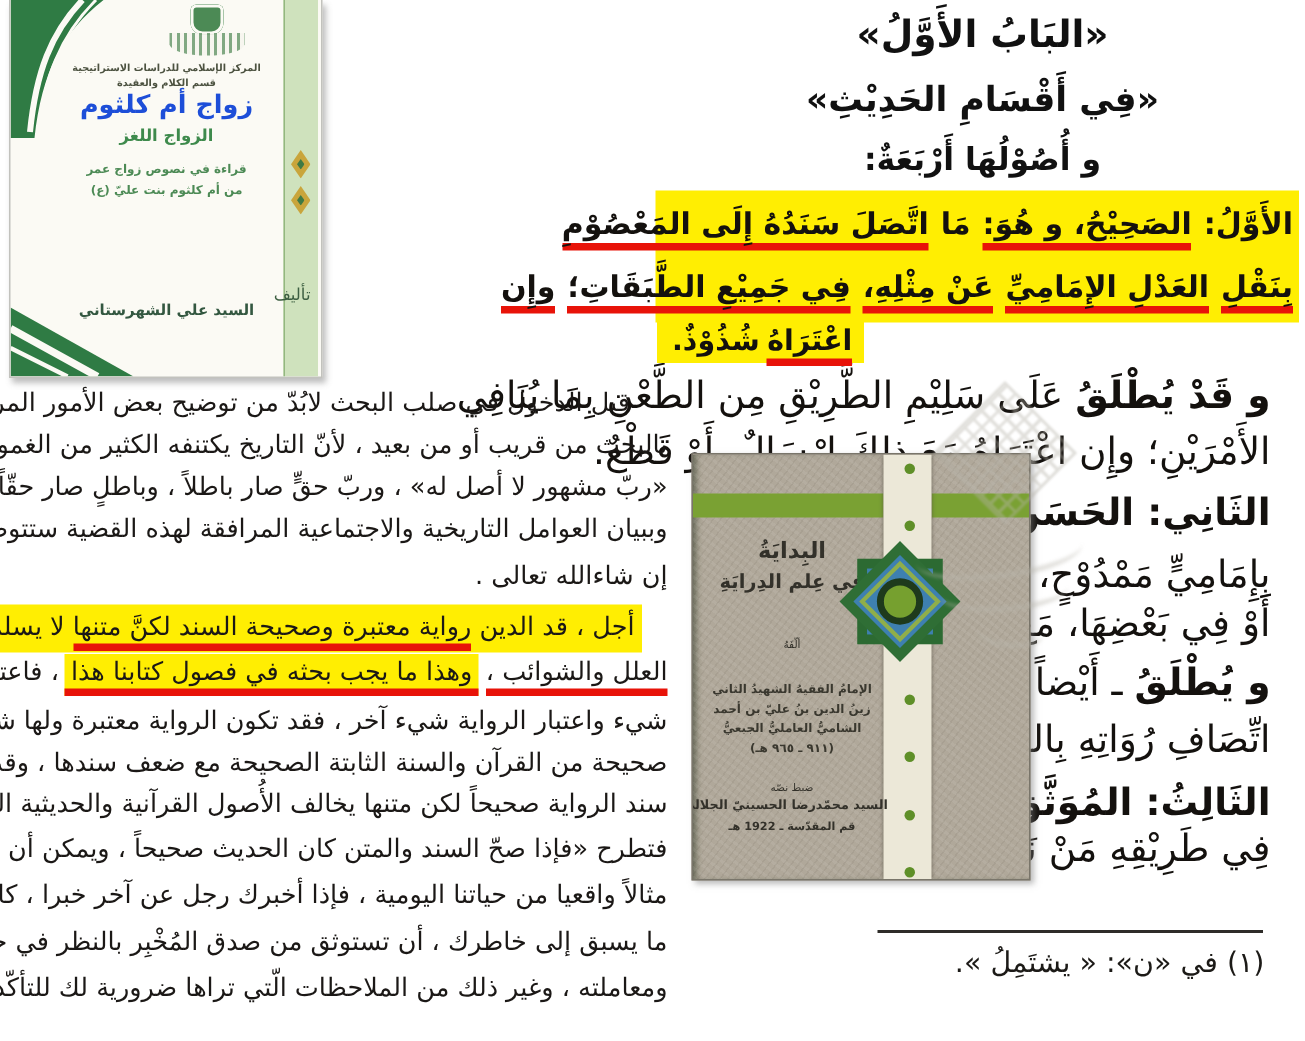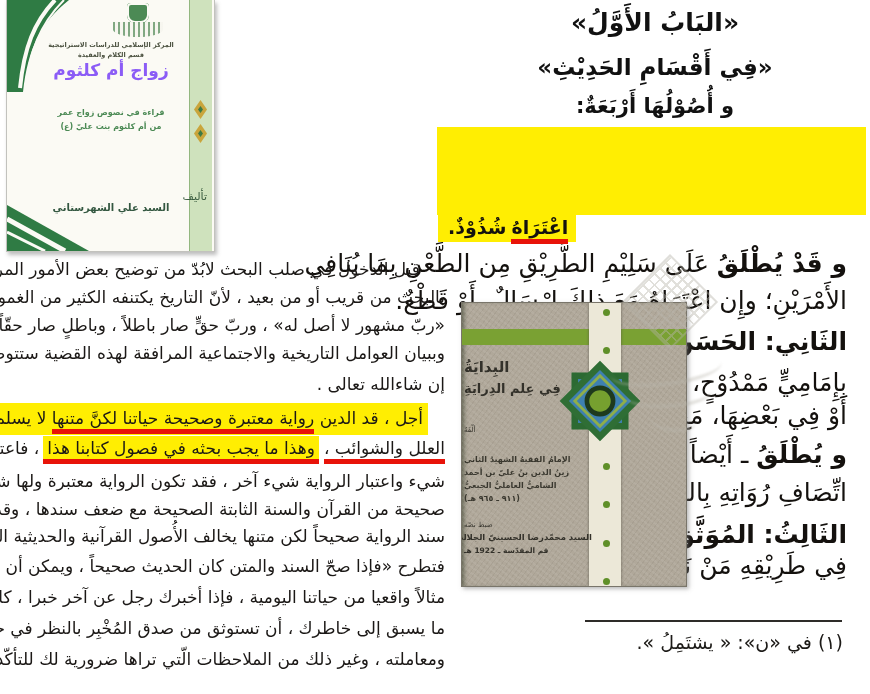--- a/index.html
+++ b/index.html
@@ -34,21 +34,21 @@
   .footnote{position:absolute;right:27px;top:631px;direction:rtl;font-size:19px;
       color:#1c1a17;white-space:nowrap;}
 
   
   .cover1{position:absolute;left:6px;top:0;width:207px;height:251px;
       background:#fbfaf4;border:1px solid #c2c2bd;border-top:none;
       box-shadow:2px 3px 4px rgba(110,110,110,.45);z-index:20;overflow:hidden;}
   .c1t{position:absolute;left:8px;width:192px;text-align:center;direction:rtl;
       white-space:nowrap;}
   .c1-inst{font-size:6.5px;color:#4c5240;font-weight:bold;letter-spacing:.2px;}
-  .c1-title{font-size:17px;font-weight:bold;color:#8b5cf6;}
+  .c1-title{font-size:17px;font-weight:bold;color:#1d4ed8;}
   .c1-sub{font-size:11px;font-weight:bold;color:#3e8a4c;}
   .c1-tag{font-size:8px;font-weight:bold;color:#4c8a55;}
   .c1-byline{font-size:11px;color:#3c5e41;text-align:right;}
   .c1-author{font-size:10px;font-weight:bold;color:#335740;}
   .c1-strip{position:absolute;right:2px;top:0;width:22px;height:100%;
       background:#cfe2bd;border-left:1px solid #93b77f;}
   .c1-orn{position:absolute;width:13px;height:19px;left:4px;
       background:#c9a53c;clip-path:polygon(50% 0,100% 50%,50% 100%,0 50%);}
   .c1-orn::after{content:"";position:absolute;left:4px;top:6px;width:5px;height:7px;
       background:#3e7a45;clip-path:polygon(50% 0,100% 50%,50% 100%,0 50%);}
@@ -71,21 +71,21 @@
       background:
        repeating-linear-gradient(37deg,rgba(255,255,255,.06) 0 2px,rgba(0,0,0,0) 2px 5px),
        repeating-linear-gradient(-53deg,rgba(60,50,40,.07) 0 1px,rgba(0,0,0,0) 1px 4px);}
   .c2-band{position:absolute;top:26px;height:16px;background:#7aa133;}
   .c2-stripe{position:absolute;left:127px;top:0;width:32px;height:100%;
       background:#ece8d8;box-shadow:1px 0 2px rgba(90,85,70,.4),-1px 0 2px rgba(90,85,70,.4);}
   .c2-dots{position:absolute;left:140px;top:6px;width:8px;height:276px;
       display:flex;flex-direction:column;justify-content:space-between;align-items:center;}
   .c2-dots span{width:7px;height:7px;border-radius:50%;background:#5f8f28;}
   .c2-star{position:absolute;left:95px;top:55px;z-index:3;}
-  .c2t{position:absolute;left:2px;width:128px;text-align:left;direction:rtl;
+  .c2t{position:absolute;left:2px;width:128px;text-align:center;direction:rtl;
       color:#33312a;white-space:nowrap;}
   .c2-title1{font-size:15px;font-weight:bold;}
   .c2-title2{font-size:13px;font-weight:bold;}
   .c2-small{font-size:7px;}
   .c2-auth{font-size:8px;font-weight:bold;color:#3a382f;}
   .c2-editor{font-size:8.5px;font-weight:bold;}
   .c2-place{font-size:7.5px;font-weight:bold;}
 
   
   .watermark{position:absolute;left:602px;top:252px;width:150px;height:195px;
@@ -100,20 +100,26 @@
       border-radius:50%;filter:blur(1px);}
 </style>
 </head>
 <body>
 
 <div class="rh" style="top:8px;font-size:25px">«البَابُ الأَوَّلُ»</div>
 <div class="rh" style="top:54px;font-size:23px">«فِي أَقْسَامِ الحَدِيْثِ»</div>
 <div class="rh" style="top:94px;font-size:21px">و أُصُوْلُهَا أَرْبَعَةٌ:</div>
 
 <div class="defblock">
+  <div class="defline" style="top:2px">
+    <span>الأَوَّلُ:</span><span class="sp"></span><span class="ul">الصَحِيْحُ، و هُوَ:</span><span class="sp"></span><span>مَا</span><span class="sp"></span><span class="ul">اتَّصَلَ سَنَدُهُ إِلَى المَعْصُوْمِ</span>
+  </div>
+  <div class="defline" style="top:44px">
+    <span class="ul">بِنَقْلِ</span><span class="sp"></span><span class="ul">العَدْلِ الإِمَامِيِّ</span><span class="sp"></span><span class="ul">عَنْ مِثْلِهِ،</span><span class="sp"></span><span class="ul">فِي جَمِيْعِ الطَّبَقَاتِ؛</span><span class="sp"></span><span class="ul">وإِن</span>
+  </div>
 </div>
 <div class="frag">
   <span class="ul">اعْتَرَاهُ</span><span class="sp" style="width:5px"></span><span>شُذُوْذٌ.</span>
 </div>
 
 <div class="rl" style="top:249px"><span class="lead">و قَدْ يُطْلَقُ</span><span> عَلَى سَلِيْمِ الطَّرِيْقِ مِن الطَّعْنِ بِمَا يُنَافِي</span></div>
 <div class="rl" style="top:286px"><span>الأَمْرَيْنِ؛ وإِن اعْتَرَاهُ مَعَ ذلِكَ إِرْسَالٌ، أَوْ قَطْعٌ.</span></div>
 <div class="rl" style="top:327px"><span class="lead">الثَانِي: الحَسَنُ،</span><span class="lead"> و هُوَ</span></div>
 <div class="rl" style="top:368px"><span>بِإِمَامِيٍّ مَمْدُوْحٍ، مِنْ غَيْرِ نَصٍّ</span></div>
 <div class="rl" style="top:401px"><span>أَوْ فِي بَعْضِهَا، مَعَ كَوْنِ البَاقِي</span></div>
@@ -125,21 +131,21 @@
 <div class="fn-divider"></div>
 <div class="footnote">(١) في «ن»: « يشتَمِلُ ».</div>
 
 <div class="ll" style="top:256px;right:450px">قبل الدخول في صلب البحث لابُدّ من توضيح بعض الأمور المرتبطة</div>
 <div class="ll" style="top:284px;right:425px">بالبحث من قريب أو من بعيد ، لأنّ التاريخ يكتنفه الكثير من الغموض ف</div>
 <div class="ll" style="top:312px;right:425px">«ربّ مشهور لا أصل له» ، وربّ حقٍّ صار باطلاً ، وباطلٍ صار حقّاً ،</div>
 <div class="ll" style="top:340px;right:425px">وببيان العوامل التاريخية والاجتماعية المرافقة لهذه القضية ستتوضّح الفكرة</div>
 <div class="ll" style="top:371px;right:425px">إن شاءالله تعالى .</div>
 
 <div class="ll hl" style="top:403px;right:442px;padding:2px 5px 4px">
-  <span>أجل ، قد الدين </span><span class="ul">رواية معتبرة وصحيحة حياتنا لكنَّ متنها</span><span> لا يسلم </span>
+  <span>أجل ، قد الدين </span><span class="ul">رواية معتبرة وصحيحة السند لكنَّ متنها</span><span> لا يسلم </span>
 </div>
 <div class="ll" style="top:435px;right:425px">
   <span class="ul">العلل والشوائب ،</span><span class="sp" style="width:5px"></span><span class="hl ul" style="padding:2px 4px 1px">وهذا ما يجب بحثه في فصول كتابنا هذا</span><span class="sp" style="width:4px"></span><span>، فاعتبار السند</span>
 </div>
 <div class="ll" style="top:468px;right:425px">شيء واعتبار الرواية شيء آخر ، فقد تكون الرواية معتبرة ولها شواهد</div>
 <div class="ll" style="top:496px;right:425px">صحيحة من القرآن والسنة الثابتة الصحيحة مع ضعف سندها ، وقد يكون</div>
 <div class="ll" style="top:523px;right:425px">سند الرواية صحيحاً لكن متنها يخالف الأُصول القرآنية والحديثية المسلمة</div>
 <div class="ll" style="top:553px;right:425px">فتطرح «فإذا صحّ السند والمتن كان الحديث صحيحاً ، ويمكن أن نعطيك</div>
 <div class="ll" style="top:584px;right:425px">مثالاً واقعيا من حياتنا اليومية ، فإذا أخبرك رجل عن آخر خبرا ، كان أول</div>
 <div class="ll" style="top:615px;right:425px">ما يسبق إلى خاطرك ، أن تستوثق من صدق المُخْبِر بالنظر في حاله وأمانته</div>
@@ -158,20 +164,21 @@
   </svg>
   <div class="c1-strip">
     <span class="c1-orn" style="top:100px"></span>
     <span class="c1-orn" style="top:124px"></span>
   </div>
   <div class="c1-emblem"></div>
   <div class="c1-fan"></div>
   <div class="c1t c1-inst" style="top:41px">المركز الإسلامي للدراسات الاستراتيجية</div>
   <div class="c1t c1-inst" style="top:51px">قسم الكلام والعقيدة</div>
   <div class="c1t c1-title" style="top:60px">زواج أم كلثوم</div>
+  <div class="c1t c1-sub" style="top:84px">الزواج اللغز</div>
   <div class="c1t c1-tag" style="top:108px">قراءة في نصوص زواج عمر</div>
   <div class="c1t c1-tag" style="top:122px">من أم كلثوم بنت عليّ (ع)</div>
   <div class="c1t c1-byline" style="top:190px">تأليف</div>
   <div class="c1t c1-author" style="top:202px">السيد علي الشهرستاني</div>
 </div>
 
 <div class="cover2">
   <div class="texture"></div>
   <div class="c2-band" style="left:0;width:127px"></div>
   <div class="c2-band" style="left:159px;right:0"></div>

